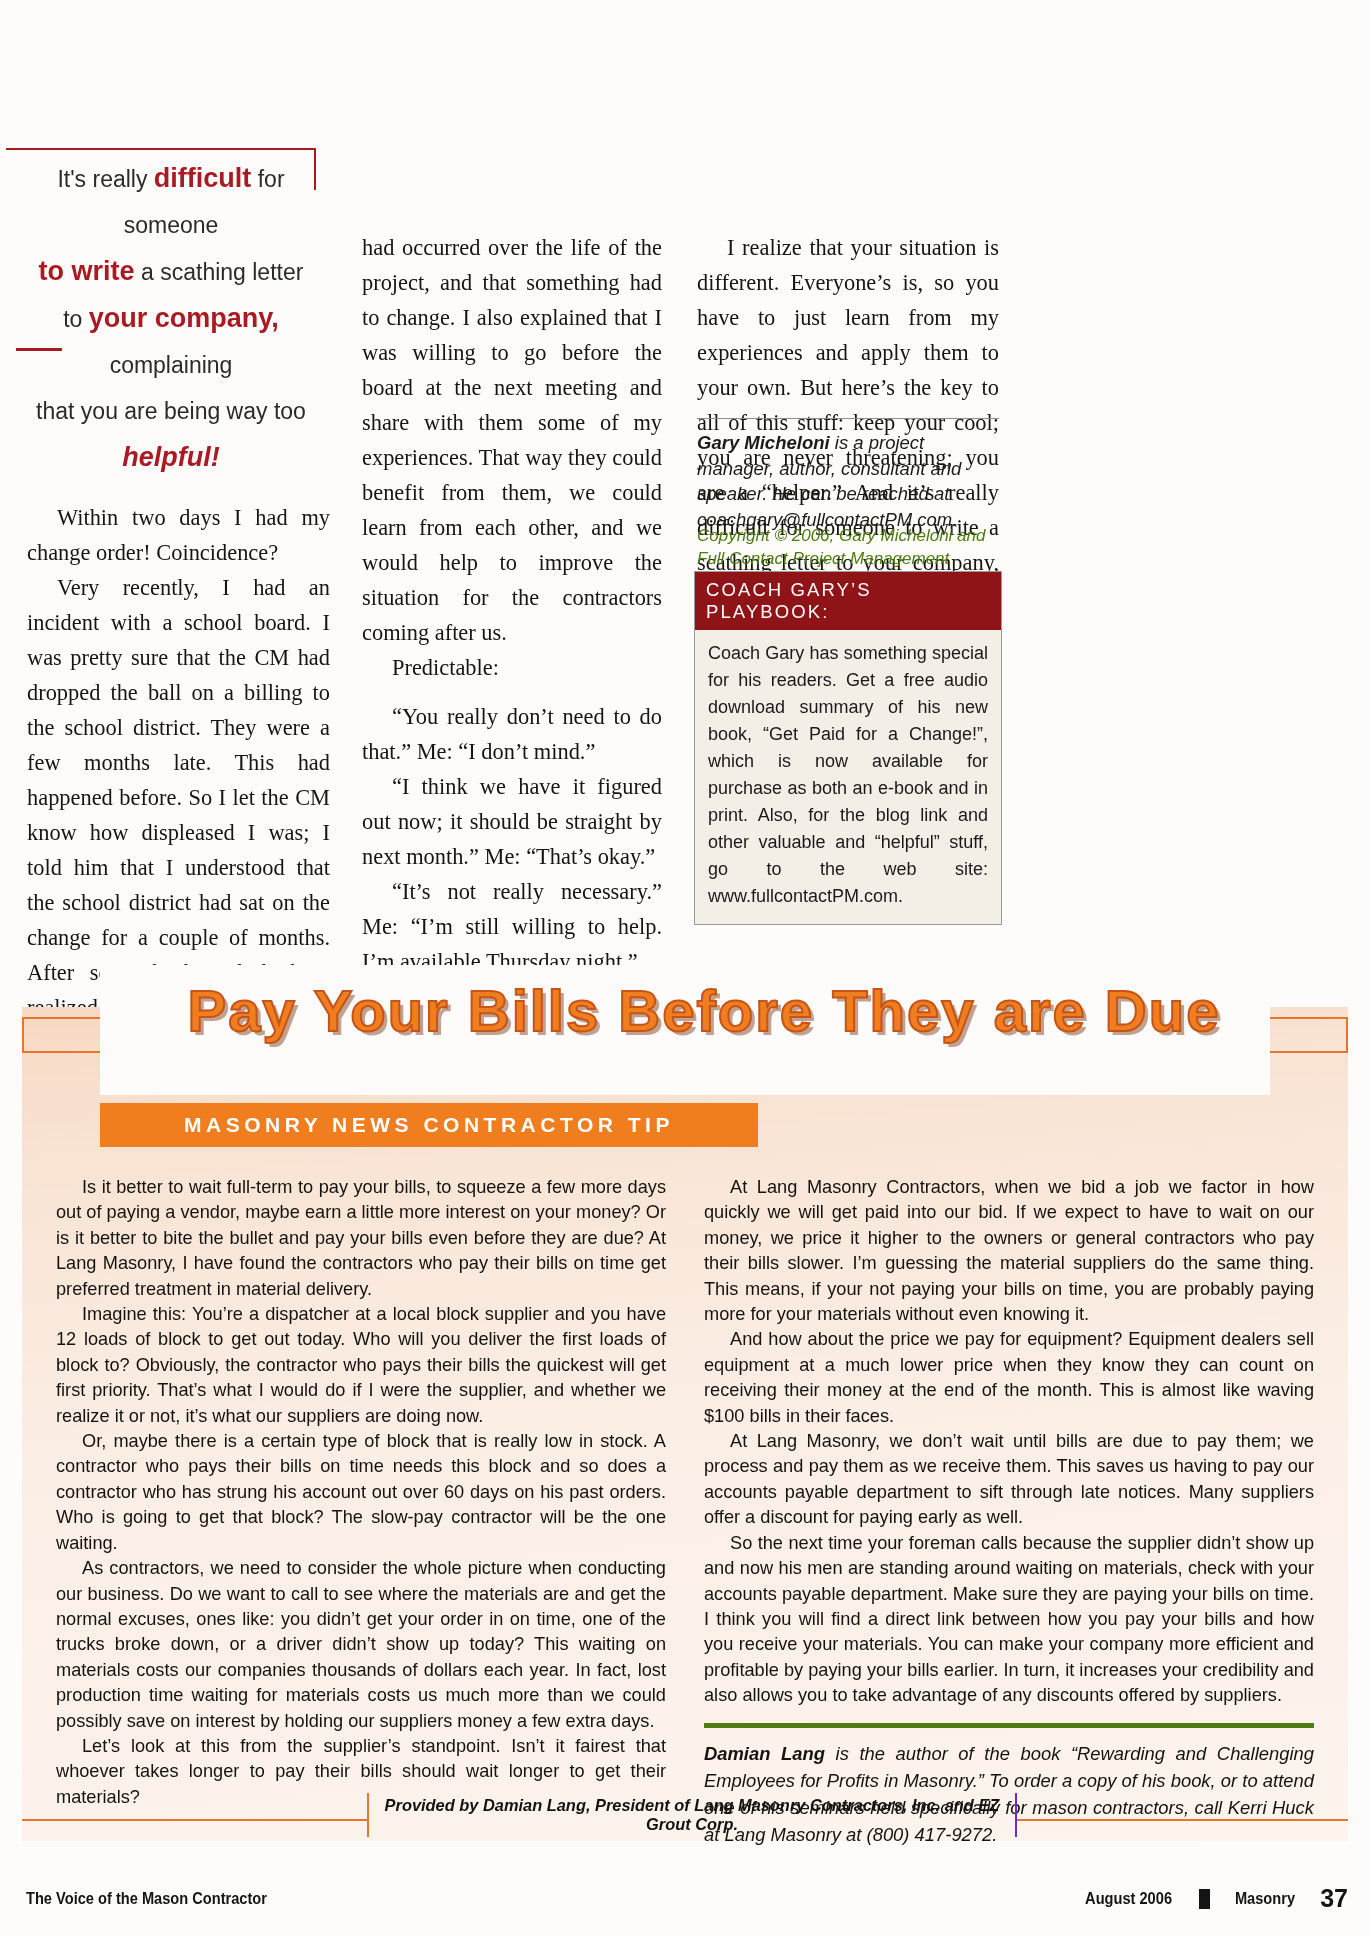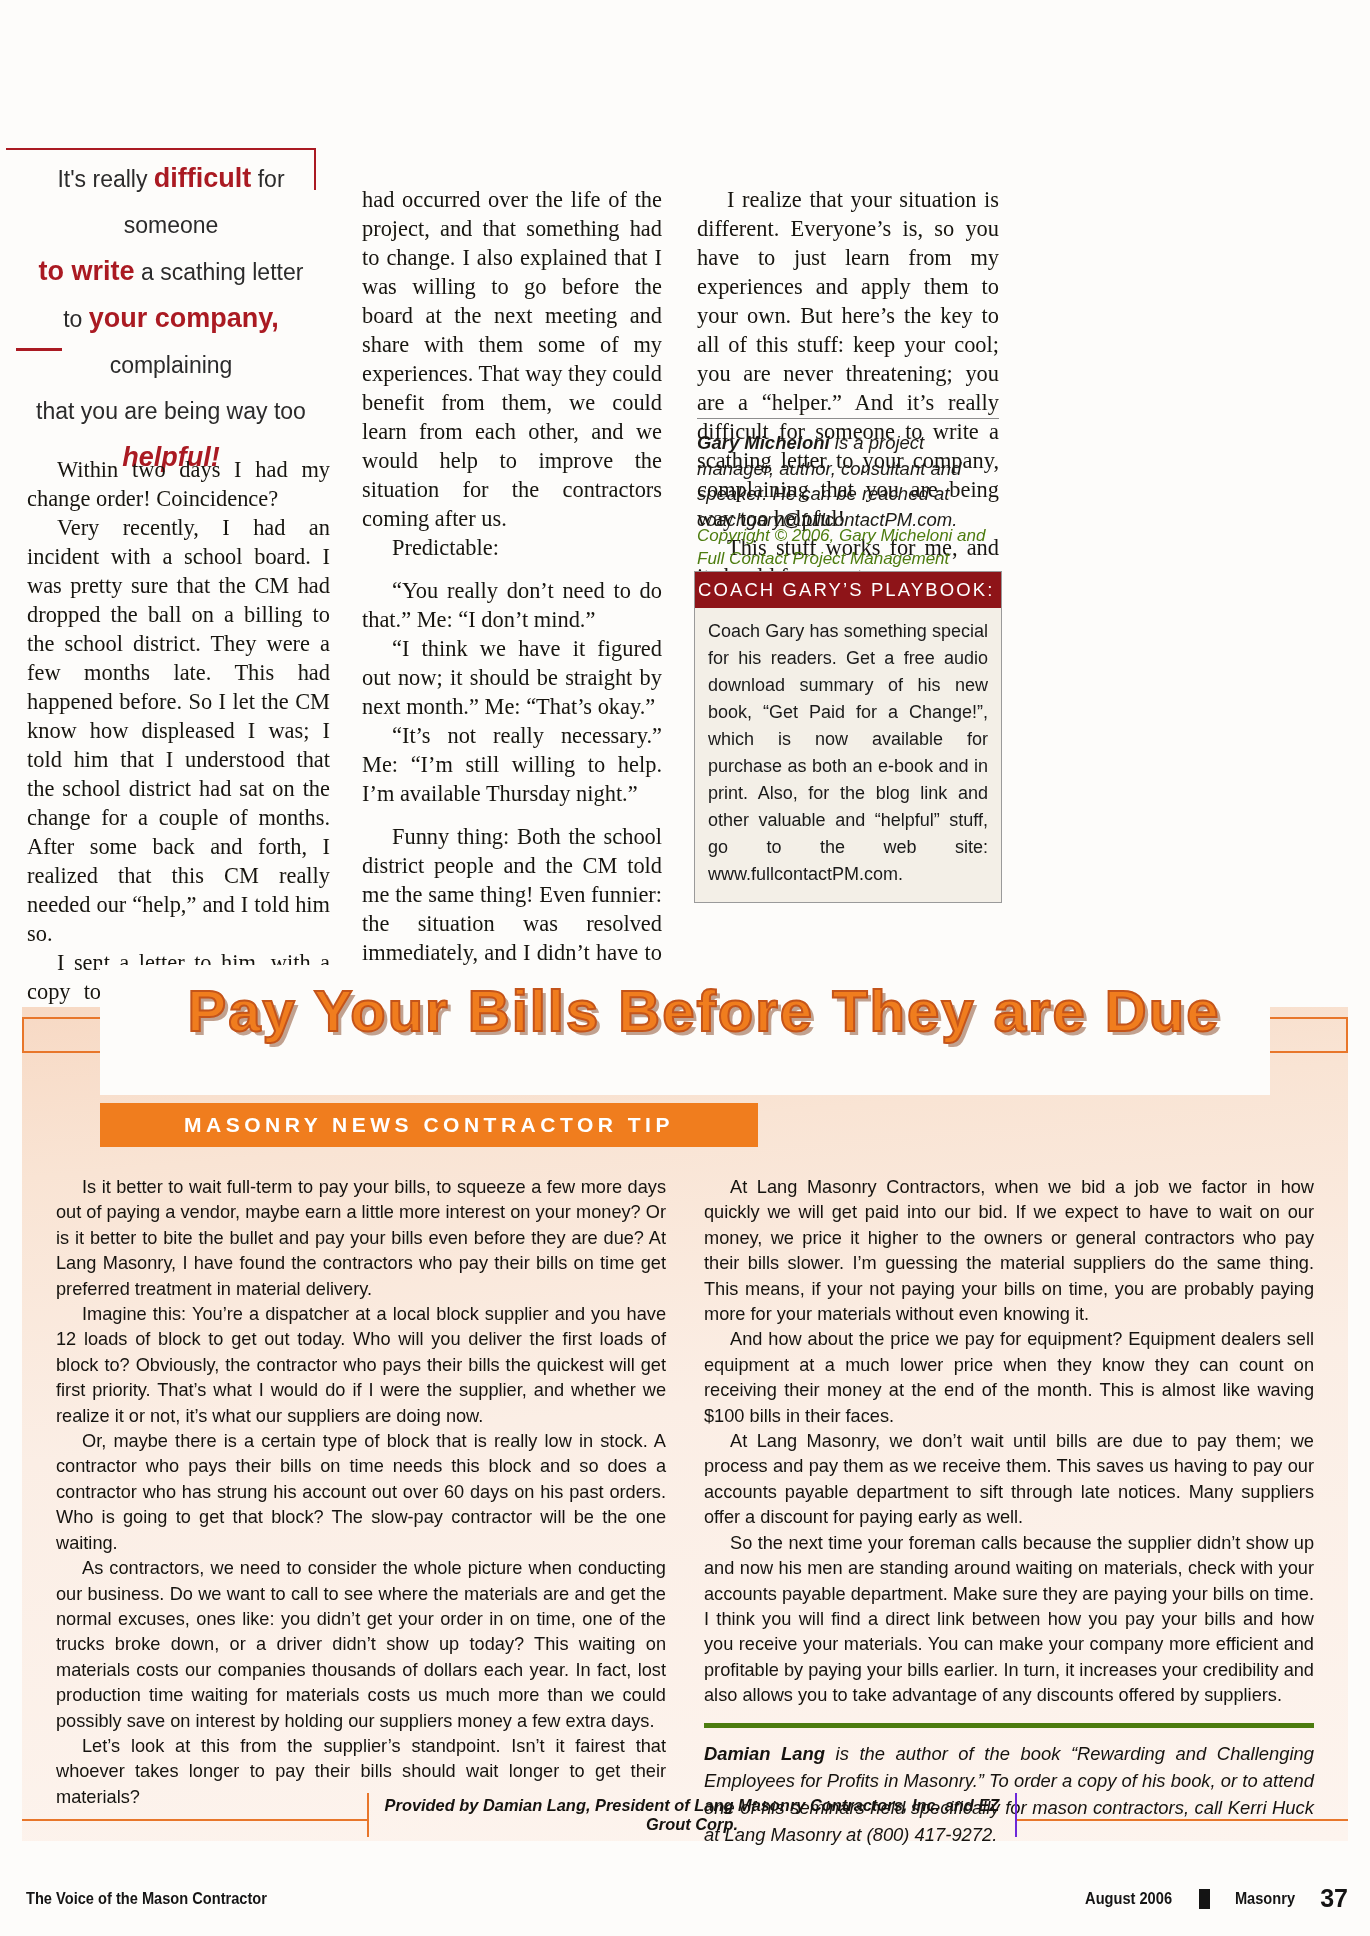--- a/index.html
+++ b/index.html
@@ -25,25 +25,26 @@
     position: absolute;
     left: 0; top: 0;
     width: 1370px;
     height: 955px;
   }
 
   .col {
     position: absolute;
     font-family: "Liberation Serif", serif;
     font-size: 22.4px;
-    line-height: 29px;
+    line-height: 35px;
     color: #17150f;
     text-align: justify;
     text-justify: inter-word;
     hyphens: manual;
+    margin-top: 45px;
   }
   .col p { margin: 0; text-indent: 30px; }
   .col p.noindent { text-indent: 0; }
 
   #col-left  { left: 27px;  top: 455px; width: 303px; }
   #col-mid   { left: 362px; top: 185px; width: 300px; }
   #col-right { left: 697px; top: 185px; width: 302px; }
 
   
   .pullquote {
@@ -145,21 +146,21 @@
     width: 306px;
     border: 1px solid #9a9a9a;
     background: #f3efe7;
   }
   .playbook-head {
     background: #8e1418;
     color: #ffffff;
     font-family: "Liberation Sans", sans-serif;
     font-size: 18.5px;
     letter-spacing: 2.1px;
-    padding: 7px 0 7px 3px;
+    padding: 7px 0 7px 11px;
   }
   .playbook-body {
     padding: 10px 13px 14px 13px;
     font-family: "Liberation Sans", sans-serif;
     font-size: 18px;
     line-height: 27px;
     color: #1a1a1a;
     text-align: justify;
   }
 

